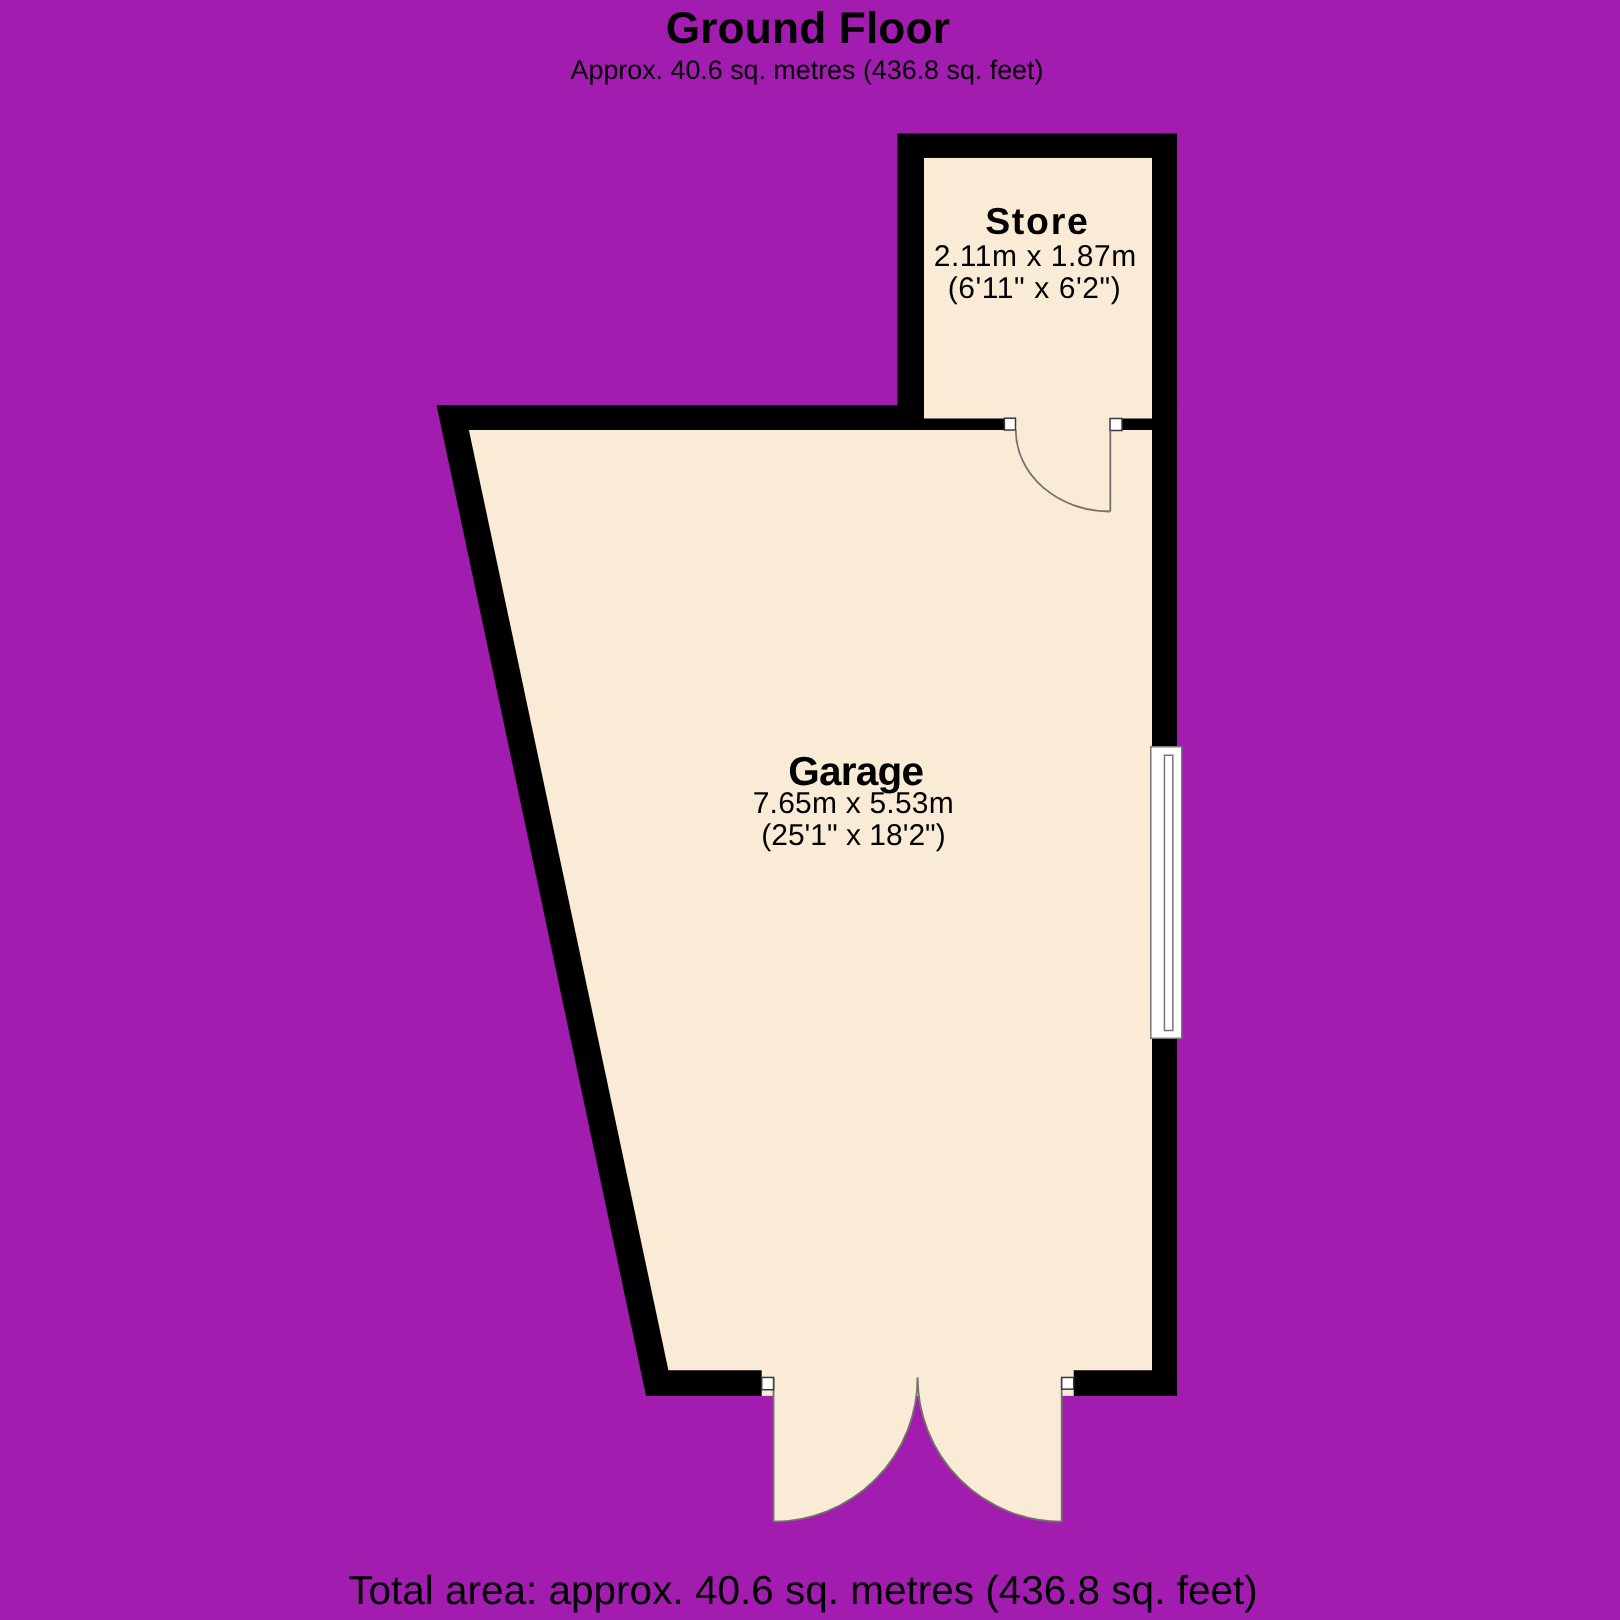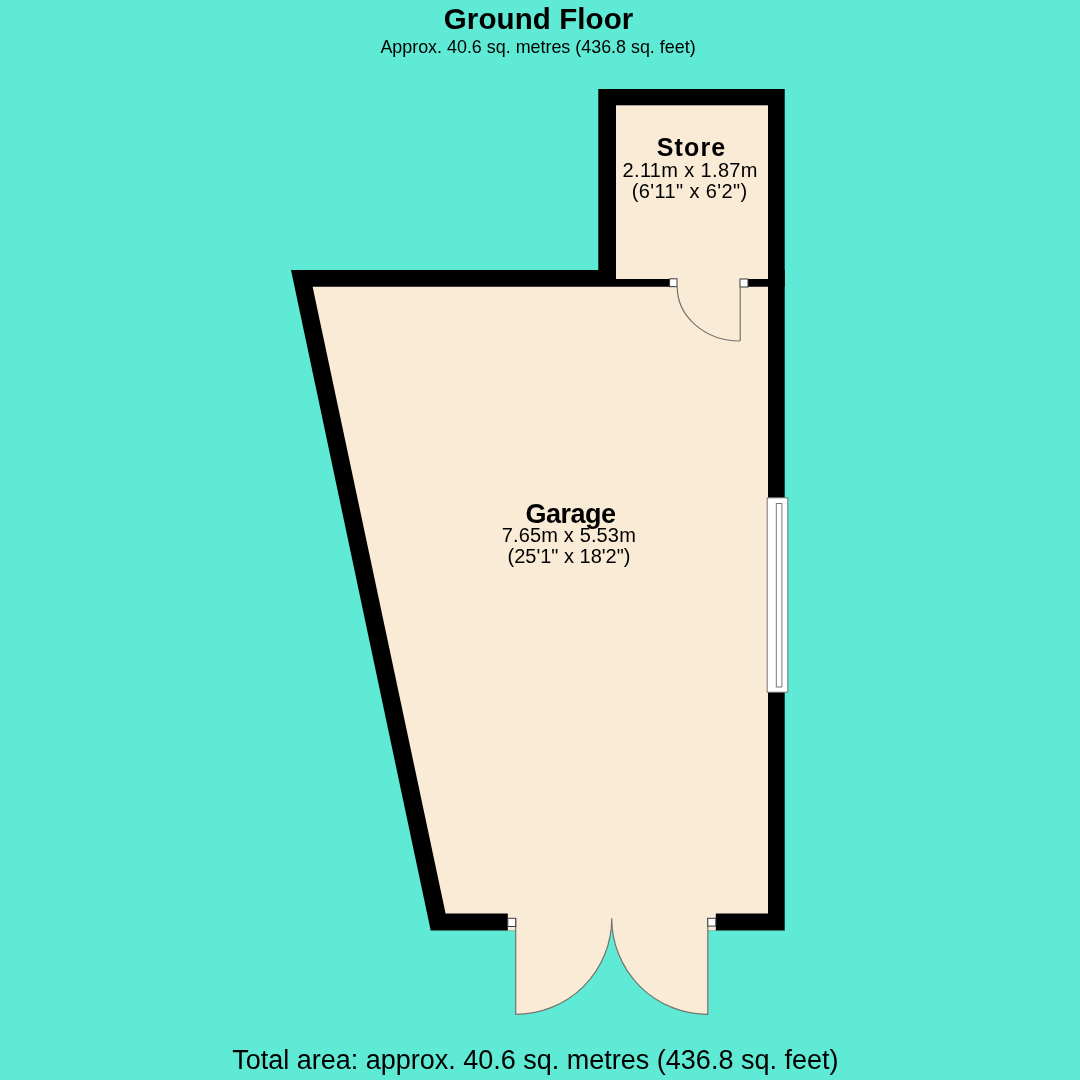--- a/index.html
+++ b/index.html
@@ -1,16 +1,16 @@
 <!DOCTYPE html>
 <html><head>
 <meta charset="utf-8">
 <style>
   html,body{margin:0;padding:0;background:#ffffff;}
-  .page{width:1080px;height:1080px;position:relative;overflow:hidden;background:#5eead4;}
+  .page{width:1080px;height:1080px;position:relative;overflow:hidden;background:#a21caf;}
   svg text{font-family:"Liberation Sans",sans-serif;fill:#000000;}
 </style>
 </head>
 <body>
 <div class="page">
 <svg width="1080" height="1080" viewBox="0 0 1080 1080" xmlns="http://www.w3.org/2000/svg">
 
   <text x="538.6" y="28.5" font-size="29.5" font-weight="bold" letter-spacing="0.1" text-anchor="middle">Ground Floor</text>
 
   <text x="538" y="52.6" font-size="17.9" text-anchor="middle">Approx. 40.6 sq. metres (436.8 sq. feet)</text>

